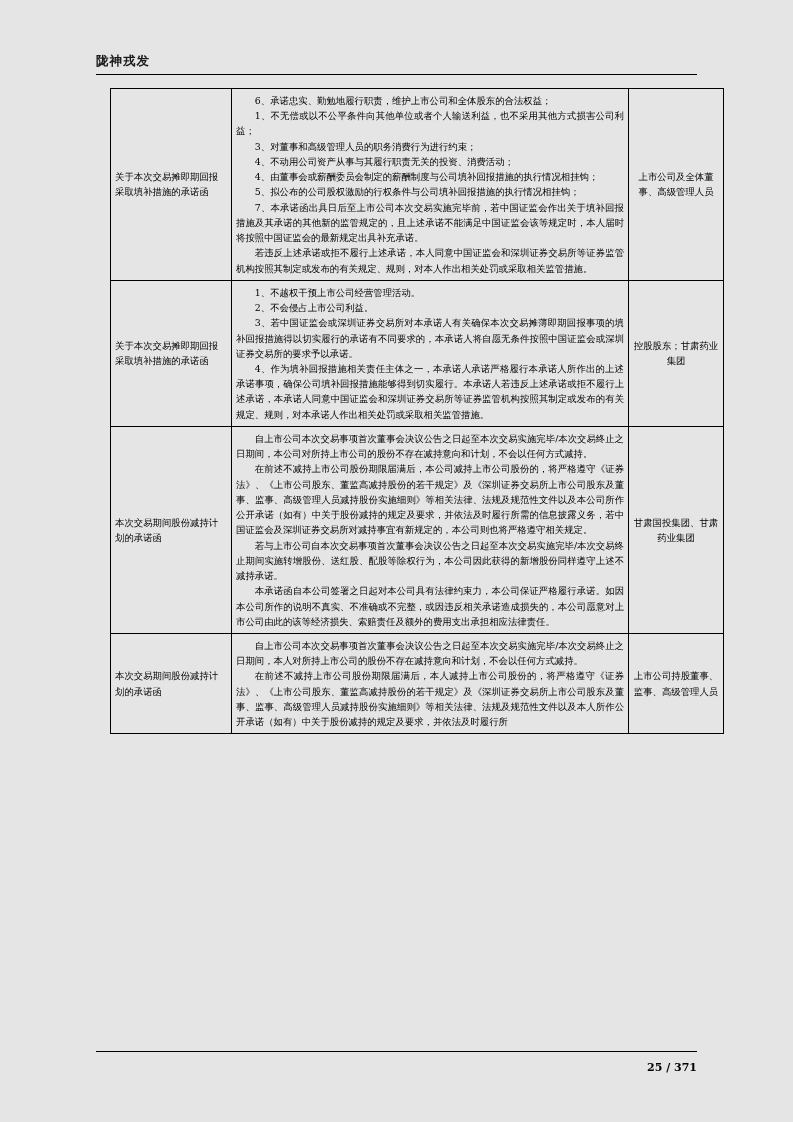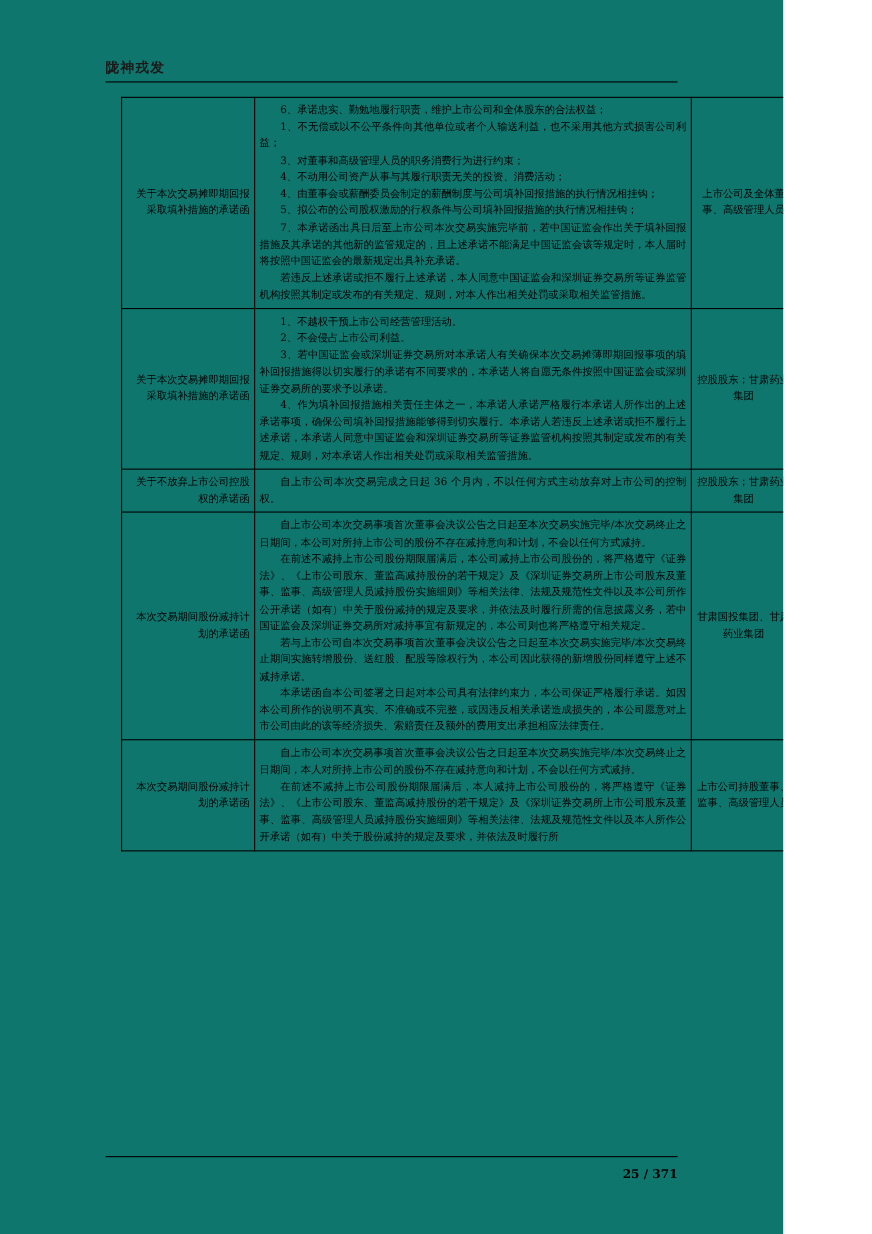--- a/index.html
+++ b/index.html
@@ -5,23 +5,23 @@
   html, body {
     margin: 0;
     padding: 0;
     background: #ffffff;
   }
   body {
     font-family: "DejaVu Sans", "Liberation Sans", sans-serif;
   }
   .page {
     position: relative;
-    width: 712px;
+    width: 793px;
     height: 1122px;
-    background: #0f766e;
+    background: #e5e5e5;
     box-sizing: border-box;
     overflow: hidden;
   }
   .header {
     position: absolute;
     top: 42px;
     left: 96px;
     right: 96px;
     height: 28px;
     display: flex;
@@ -61,21 +61,21 @@
   table.doc td {
     border: 1px solid #000;
     vertical-align: middle;
     padding: 4px 4px;
     font-size: 9.4px;
     line-height: 1.62;
     color: #000;
   }
   td.col-label {
     width: 112px;
-    text-align: right;
+    text-align: left;
   }
   td.col-body {
     width: 388px;
     text-align: justify;
     vertical-align: middle;
   }
   td.col-party {
     width: 86px;
     text-align: center;
   }
@@ -136,27 +136,20 @@
           <td class="col-label">关于本次交易摊即期回报采取填补措施的承诺函</td>
           <td class="col-body">
             <p class="para">1、不越权干预上市公司经营管理活动。</p>
             <p class="para">2、不会侵占上市公司利益。</p>
             <p class="para">3、若中国证监会或深圳证券交易所对本承诺人有关确保本次交易摊薄即期回报事项的填补回报措施得以切实履行的承诺有不同要求的，本承诺人将自愿无条件按照中国证监会或深圳证券交易所的要求予以承诺。</p>
             <p class="para">4、作为填补回报措施相关责任主体之一，本承诺人承诺严格履行本承诺人所作出的上述承诺事项，确保公司填补回报措施能够得到切实履行。本承诺人若违反上述承诺或拒不履行上述承诺，本承诺人同意中国证监会和深圳证券交易所等证券监管机构按照其制定或发布的有关规定、规则，对本承诺人作出相关处罚或采取相关监管措施。</p>
           </td>
           <td class="col-party">控股股东；甘肃药业集团</td>
         </tr>
 
-        <tr>
-          <td class="col-label">关于不放弃上市公司控股权的承诺函</td>
-          <td class="col-body">
-            <p class="para">自上市公司本次交易完成之日起 36 个月内，不以任何方式主动放弃对上市公司的控制权。</p>
-          </td>
-          <td class="col-party">控股股东；甘肃药业集团</td>
-        </tr>
 
 
         <tr>
           <td class="col-label">本次交易期间股份减持计划的承诺函</td>
           <td class="col-body">
             <p class="para">自上市公司本次交易事项首次董事会决议公告之日起至本次交易实施完毕/本次交易终止之日期间，本公司对所持上市公司的股份不存在减持意向和计划，不会以任何方式减持。</p>
             <p class="para">在前述不减持上市公司股份期限届满后，本公司减持上市公司股份的，将严格遵守《证券法》、《上市公司股东、董监高减持股份的若干规定》及《深圳证券交易所上市公司股东及董事、监事、高级管理人员减持股份实施细则》等相关法律、法规及规范性文件以及本公司所作公开承诺（如有）中关于股份减持的规定及要求，并依法及时履行所需的信息披露义务，若中国证监会及深圳证券交易所对减持事宜有新规定的，本公司则也将严格遵守相关规定。</p>
             <p class="para">若与上市公司自本次交易事项首次董事会决议公告之日起至本次交易实施完毕/本次交易终止期间实施转增股份、送红股、配股等除权行为，本公司因此获得的新增股份同样遵守上述不减持承诺。</p>
             <p class="para">本承诺函自本公司签署之日起对本公司具有法律约束力，本公司保证严格履行承诺。如因本公司所作的说明不真实、不准确或不完整，或因违反相关承诺造成损失的，本公司愿意对上市公司由此的该等经济损失、索赔责任及额外的费用支出承担相应法律责任。</p>
           </td>

